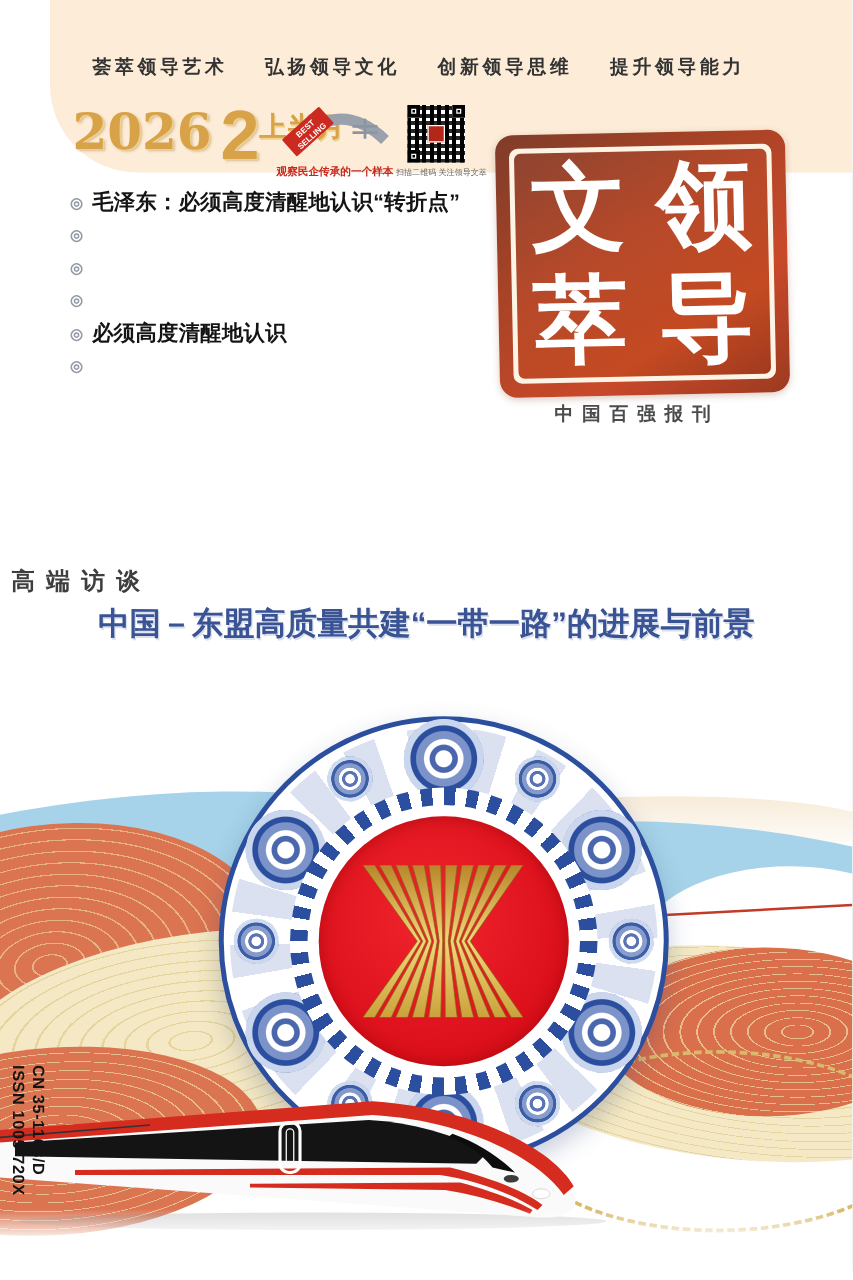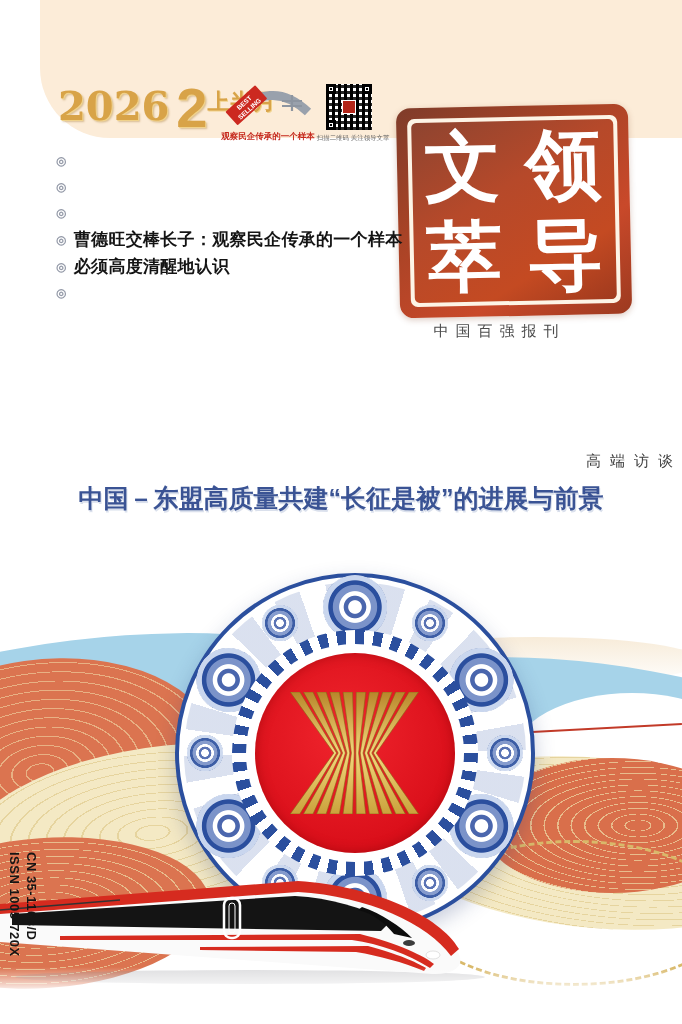--- a/index.html
+++ b/index.html
@@ -43,32 +43,32 @@
   .seal{position:absolute;left:398px;top:106px;width:232px;height:210px;transform:rotate(-1.2deg);}
   .seal-frame{position:absolute;inset:0;border-radius:14px;
               background:linear-gradient(145deg,#7f3c2a 0%,#a84326 35%,#c9492a 70%,#9c3a20 100%);
               box-shadow:0 2px 6px rgba(120,50,20,.25);}
   .seal-gap{position:absolute;inset:11px;border-radius:7px;background:#fdf4e6;}
   .seal-core{position:absolute;inset:15px;border-radius:5px;
              background:linear-gradient(150deg,#8e4430 0%,#b6492a 40%,#c44a22 75%,#a03a1e 100%);
              display:grid;grid-template-columns:1fr 1fr;grid-template-rows:1fr 1fr;
              align-items:center;justify-items:center;}
   .seal-char{color:#fff;font-size:76px;font-weight:700;line-height:1;}
-  .accolade{position:absolute;left:380px;top:322px;width:232px;text-align:center;
-            font-size:15px;font-weight:400;color:#4b4b4b;letter-spacing:7px;text-indent:7px;}
+  .accolade{position:absolute;left:390px;top:322px;width:232px;text-align:center;
+            font-size:15px;font-weight:700;color:#4b4b4b;letter-spacing:7px;text-indent:7px;}
 
   
   .articles{position:absolute;left:56px;top:149px;width:380px;list-style:none;margin:0;padding:0;}
   .articles li{display:flex;align-items:baseline;font-size:17px;font-weight:600;color:#141414;
                line-height:26px;letter-spacing:.3px;white-space:nowrap;}
   .articles .bullet{color:#949aa8;font-size:12px;margin-right:7px;flex:none;position:relative;top:-1px;}
 
   
-  .section-label{position:absolute;top:452px;left:0;width:100%;text-align:right;
-                 font-size:15px;font-weight:400;color:#3e3e3e;letter-spacing:9px;text-indent:9px;}
+  .section-label{position:absolute;top:452px;left:0;width:100%;text-align:left;
+                 font-size:19px;font-weight:700;color:#3e3e3e;letter-spacing:9px;text-indent:9px;}
   .headline{position:absolute;top:482px;left:0;width:100%;text-align:center;
             font-size:25px;font-weight:800;color:#3a5394;
             text-shadow:1px 2px 0 rgba(122,142,188,.28);}
 
   
   .artwork{position:absolute;left:0;top:545px;width:682px;height:448px;overflow:hidden;}
   .artwork::before{content:"";position:absolute;left:0;top:0;right:0;height:55px;z-index:2;
                    background:linear-gradient(#fff,rgba(255,255,255,0));}
   .artwork::after{content:"";position:absolute;left:0;bottom:0;right:0;height:26px;z-index:5;
                   background:linear-gradient(rgba(255,255,255,0),#fff);}
@@ -136,20 +136,26 @@
               writing-mode:vertical-lr;font-size:13px;font-weight:700;color:#151515;
               line-height:1.25;letter-spacing:.5px;}
 </style>
 </head>
 <body>
 
 <div class="cover">
 
   <div class="header-panel"></div>
 
+  <div class="slogans">
+    <span>荟萃领导艺术</span>
+    <span>弘扬领导文化</span>
+    <span>创新领导思维</span>
+    <span>提升领导能力</span>
+  </div>
 
   <div class="issue">
     <span class="year">2026</span>
     <span class="num">2</span>
     <span class="period">上半月</span>
   </div>
 
   <div class="post-badge">
     <svg width="96" height="42" viewBox="0 0 96 42">
       <path d="M12 34 Q50 -8 88 28" stroke="#99a1ac" stroke-width="9" fill="none"></path>
@@ -181,42 +187,42 @@
       <span class="seal-char">领</span>
       <span class="seal-char">萃</span>
       <span class="seal-char">导</span>
     </div>
   </div>
   <div class="accolade">中国百强报刊</div>
 
   <ul class="articles">
     <li>
       <span class="bullet">◎</span>
-      </li>
-    <li>
-      <span class="bullet">◎</span>
-      </li>
-    <li>
-      <span class="bullet">◎</span>
-      </li>
-    <li>
-      <span class="bullet">◎</span>
-      <span>曹德旺交棒长子：观察民企传承的一个样本</span>
+      <span>毛泽东：必须高度清醒地认识“转折点”</span>
+      </li>
+    <li>
+      <span class="bullet">◎</span>
+      </li>
+    <li>
+      <span class="bullet">◎</span>
+      </li>
+    <li>
+      <span class="bullet">◎</span>
       </li>
     <li>
       <span class="bullet">◎</span>
       <span>必须高度清醒地认识</span>
       </li>
     <li>
       <span class="bullet">◎</span>
       </li>
   </ul>
 
   <div class="section-label">高端访谈</div>
-  <div class="headline">中国－东盟高质量共建“长征是被”的进展与前景</div>
+  <div class="headline">中国－东盟高质量共建“一带一路”的进展与前景</div>
 
   <div class="artwork">
     <div class="sw band-blue-left"></div>
     <div class="sw swirl-orange-left"></div>
     <div class="sw swirl-cream-left"></div>
     <div class="sw band-blue-left2"></div>
     <div class="sw swirl-orange-left2"></div>
     <div class="sw tan-top-right"></div>
     <div class="sw band-blue-right"></div>
     <div class="sw white-right"></div>

